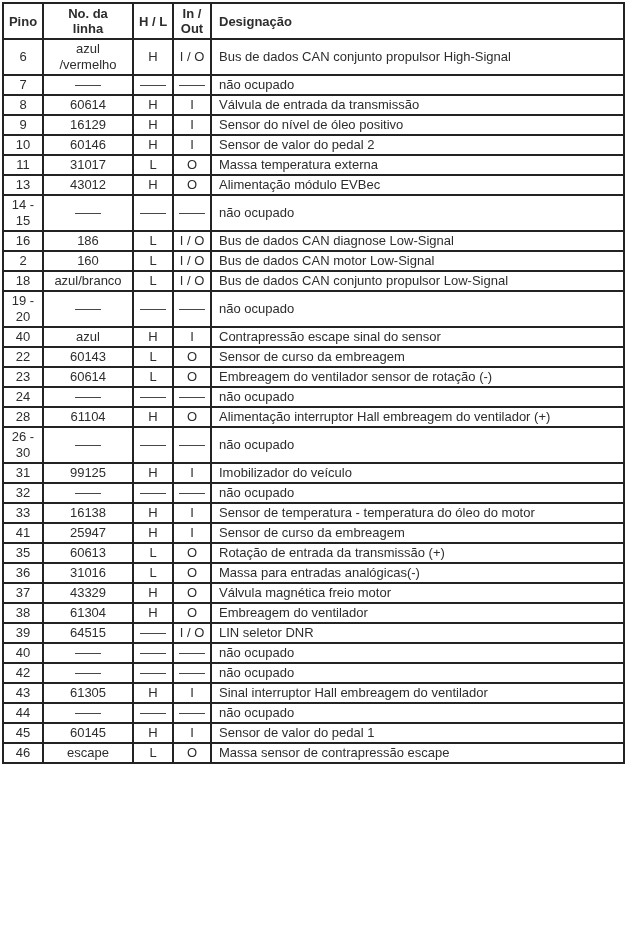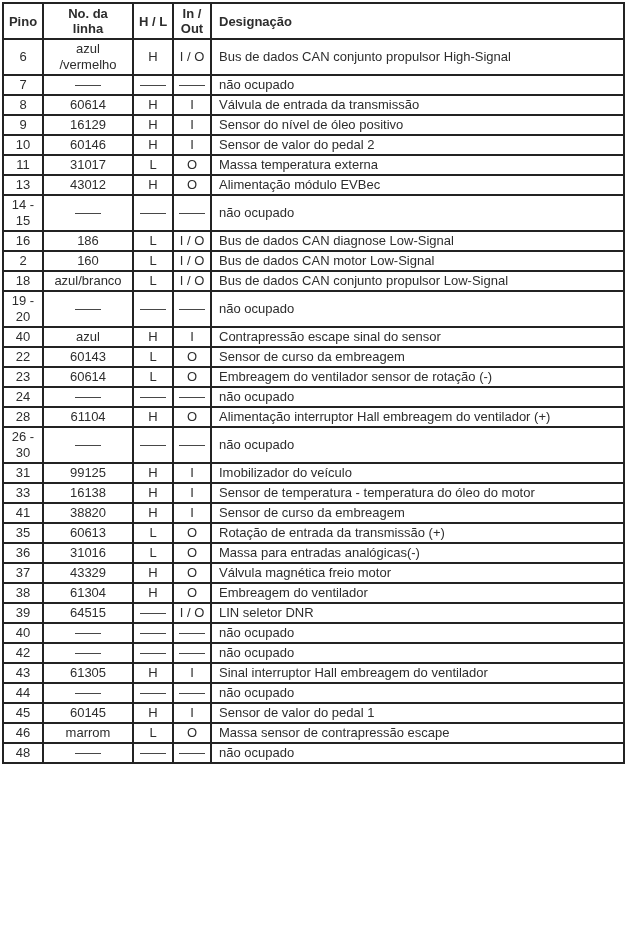--- a/index.html
+++ b/index.html
@@ -212,29 +212,36 @@
           <td class="col-designation">não ocupado</td>
         </tr>
         <tr>
           <td class="col-pin">31</td>
           <td class="col-line">99125</td>
           <td class="col-hl">H</td>
           <td class="col-io">I</td>
           <td class="col-designation">Imobilizador do veículo</td>
         </tr>
         <tr>
+          <td class="col-pin">32</td>
+          <td class="col-line">——</td>
+          <td class="col-hl">——</td>
+          <td class="col-io">——</td>
+          <td class="col-designation">não ocupado</td>
+        </tr>
+        <tr>
           <td class="col-pin">33</td>
           <td class="col-line">16138</td>
           <td class="col-hl">H</td>
           <td class="col-io">I</td>
           <td class="col-designation">Sensor de temperatura - temperatura do óleo do motor</td>
         </tr>
         <tr>
           <td class="col-pin">41</td>
-          <td class="col-line">38820</td>
+          <td class="col-line">25947</td>
           <td class="col-hl">H</td>
           <td class="col-io">I</td>
           <td class="col-designation">Sensor de curso da embreagem</td>
         </tr>
         <tr>
           <td class="col-pin">35</td>
           <td class="col-line">60613</td>
           <td class="col-hl">L</td>
           <td class="col-io">O</td>
           <td class="col-designation">Rotação de entrada da transmissão (+)</td>
@@ -297,27 +304,20 @@
         </tr>
         <tr>
           <td class="col-pin">45</td>
           <td class="col-line">60145</td>
           <td class="col-hl">H</td>
           <td class="col-io">I</td>
           <td class="col-designation">Sensor de valor do pedal 1</td>
         </tr>
         <tr>
           <td class="col-pin">46</td>
-          <td class="col-line">marrom</td>
+          <td class="col-line">escape</td>
           <td class="col-hl">L</td>
           <td class="col-io">O</td>
           <td class="col-designation">Massa sensor de contrapressão escape</td>
-        </tr>
-        <tr>
-          <td class="col-pin">48</td>
-          <td class="col-line">——</td>
-          <td class="col-hl">——</td>
-          <td class="col-io">——</td>
-          <td class="col-designation">não ocupado</td>
         </tr>
       </tbody>
   </table>
 </div>
 
 </body></html>

